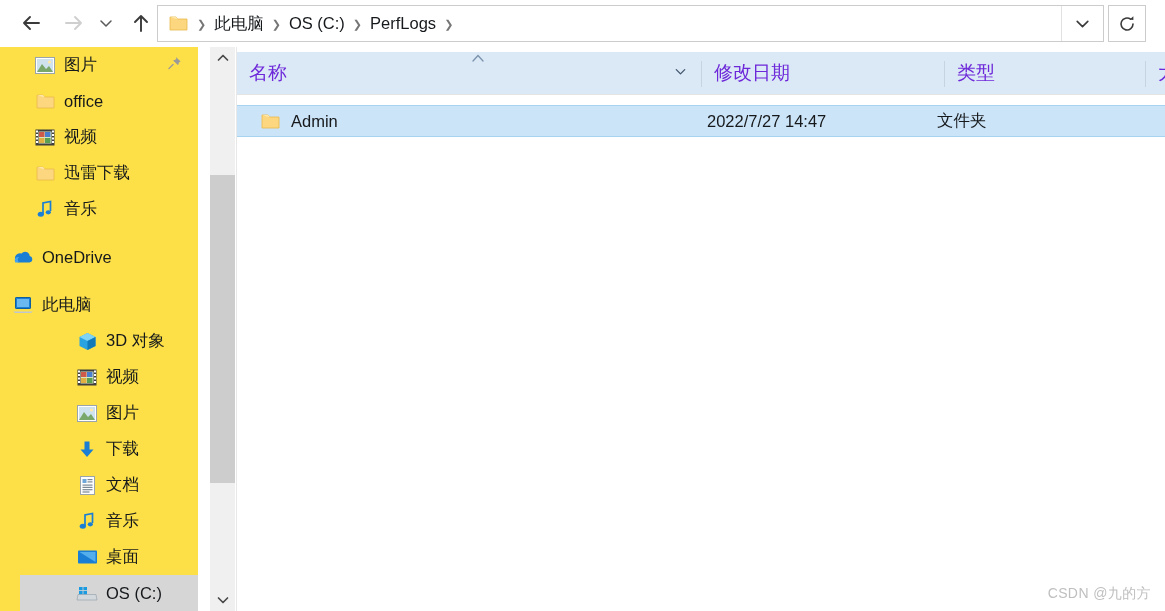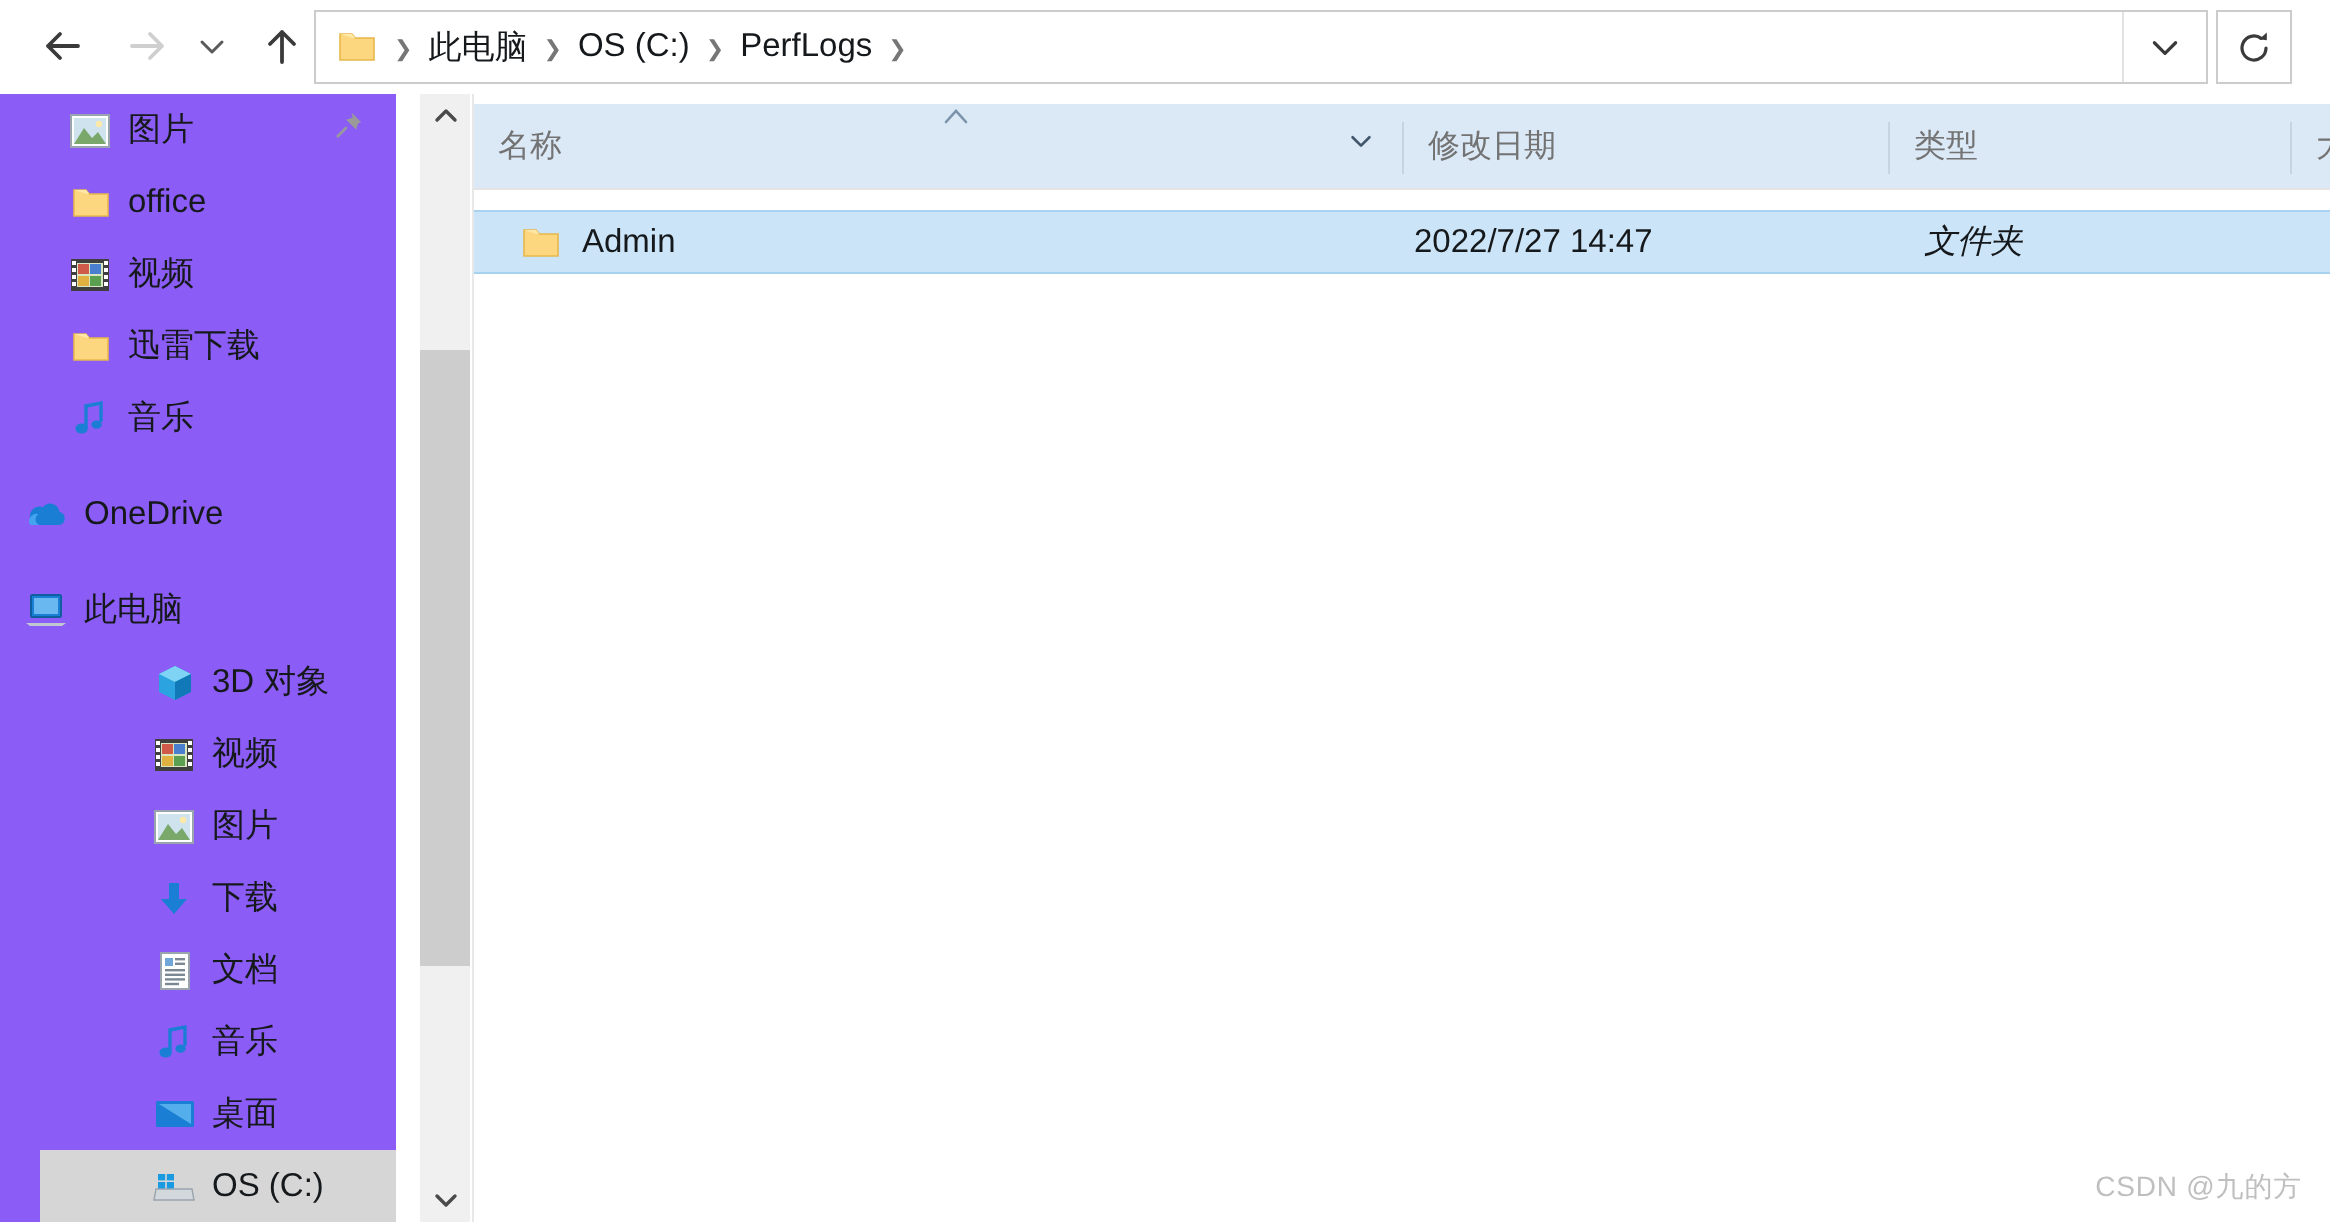--- a/index.html
+++ b/index.html
@@ -90,21 +90,21 @@
     background: #ffffff;
     box-sizing: border-box;
     display: flex; align-items: center; justify-content: center;
   }
 
   
   .sidebar {
     position: absolute;
     left: 0; top: 47px;
     width: 198px; height: 564px;
-    background: #8b5cf6;
+    background: #fde047;
     overflow: hidden;
     text-align: right;
   }
   .nav-item {
     position: relative;
     height: 36px;
     display: flex;
     align-items: center;
     font-size: 16.5px;
     color: #16191c;
@@ -164,22 +164,22 @@
     background: #dbe8f6;
     border-bottom: 1px solid #e4e4e4;
     box-sizing: border-box;
   }
   .col {
     position: absolute;
     top: 0;
     height: 42px;
     display: flex;
     align-items: center;
-    font-size: 16px;
-    color: #737373;
+    font-size: 19px;
+    color: #6d28d9;
     white-space: nowrap;
     box-sizing: border-box;
     cursor: default;
   }
   .col .col-label { padding-left: 12px; }
   .col-div {
     position: absolute;
     top: 9px;
     width: 1px; height: 26px;
     background: #c6d4e2;
@@ -216,21 +216,21 @@
   .cell {
     position: absolute;
     display: flex;
     align-items: center;
     white-space: nowrap;
     overflow: hidden;
   }
   .cell-name { left: 24px; }
   .cell-name .ico { margin-right: 11px; display:flex; }
   .cell-date { left: 470px; }
-  .cell-type { left: 725px; font-style: italic; }
+  .cell-type { left: 700px; }
 
   
   .watermark {
     position: absolute;
     right: 14px; bottom: 8px;
     font-size: 14px;
     color: #bfbfbf;
     letter-spacing: .4px;
     white-space: nowrap;
   }

